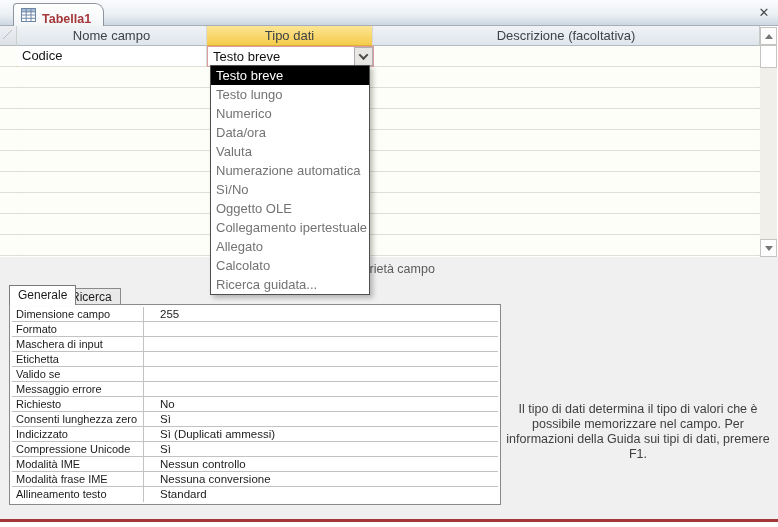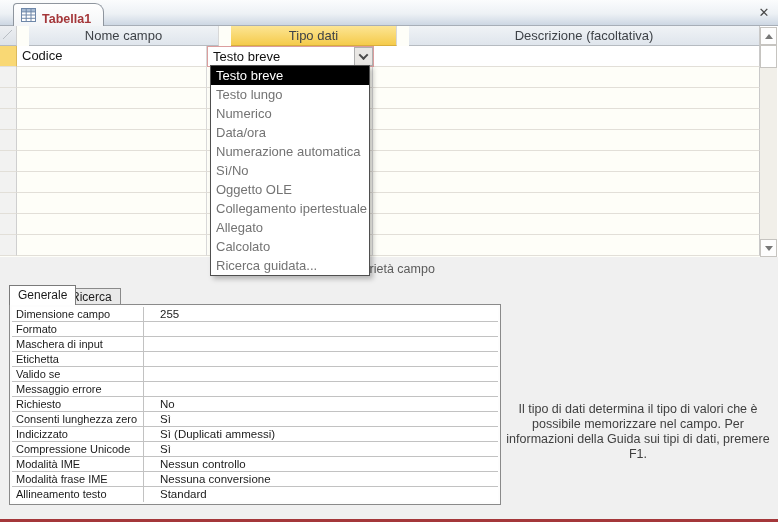--- a/index.html
+++ b/index.html
@@ -15,22 +15,22 @@
     background:linear-gradient(#FFFFFF,#F3F5F7);
     border:1px solid #8E959E; border-bottom:none; border-radius:4px 9px 0 0;
     display:flex; align-items:flex-end; gap:6px; }
   .doc-tab .title { color:#A4373A; font-weight:bold; font-size:12.5px; }
   .close-btn { position:absolute; right:6px; top:5px; width:16px; height:16px;
     color:#4A4A4A; font-size:13px; line-height:16px; text-align:center; cursor:default; }
 
   
   .fieldgrid { position:absolute; left:0; top:26px; width:760px; height:231px; background:#FEFEF8; }
   .frow { display:flex; width:760px; }
-  .hrow { height:20px;gap:12px; }
-  .drow { height:21px; }
+  .hrow { height:20px; }
+  .drow { height:21px;align-items:flex-end; }
   .cell { border-right:1px solid #D8D8D8; border-bottom:1px solid #E2DFD8; overflow:hidden; white-space:nowrap; }
   .c-sel  { width:17px; background:#F2F2F1; border-right:1px solid #CFCFCF; }
   .c-name { width:190px; padding-left:5px; }
   .c-type { width:166px; padding-left:5px; }
   .c-desc { flex:1; border-right:1px solid #C9C9C9; }
   .hrow .cell { border-bottom:1px solid #B6BBC1; font-size:13px; color:#3E4247; text-align:center; padding:0;
     background:linear-gradient(#F0F3F6,#DFE5EC); line-height:19px; }
   .hrow .c-sel { background:linear-gradient(#EDEFF2,#DDE2E8);
     background-image:linear-gradient(135deg, transparent 45%, #B9BEC4 45%, #B9BEC4 55%, transparent 55%),linear-gradient(#EDEFF2,#DDE2E8);
     background-size:9px 9px,100% 100%; background-repeat:no-repeat; background-position:3px 4px,0 0; }
@@ -183,20 +183,21 @@
     <span class="btn">
         <span class="chev"></span>
       </span>
   </div>
 
   <div class="dropdown">
     <div class="dd-item sel">Testo breve</div>
     <div class="dd-item">Testo lungo</div>
     <div class="dd-item">Numerico</div>
     <div class="dd-item">Data/ora</div>
+    <div class="dd-item">Valuta</div>
     <div class="dd-item">Numerazione automatica</div>
     <div class="dd-item">Sì/No</div>
     <div class="dd-item">Oggetto OLE</div>
     <div class="dd-item">Collegamento ipertestuale</div>
     <div class="dd-item">Allegato</div>
     <div class="dd-item">Calcolato</div>
     <div class="dd-item">Ricerca guidata...</div>
   </div>
 
   <div class="vscroll">

